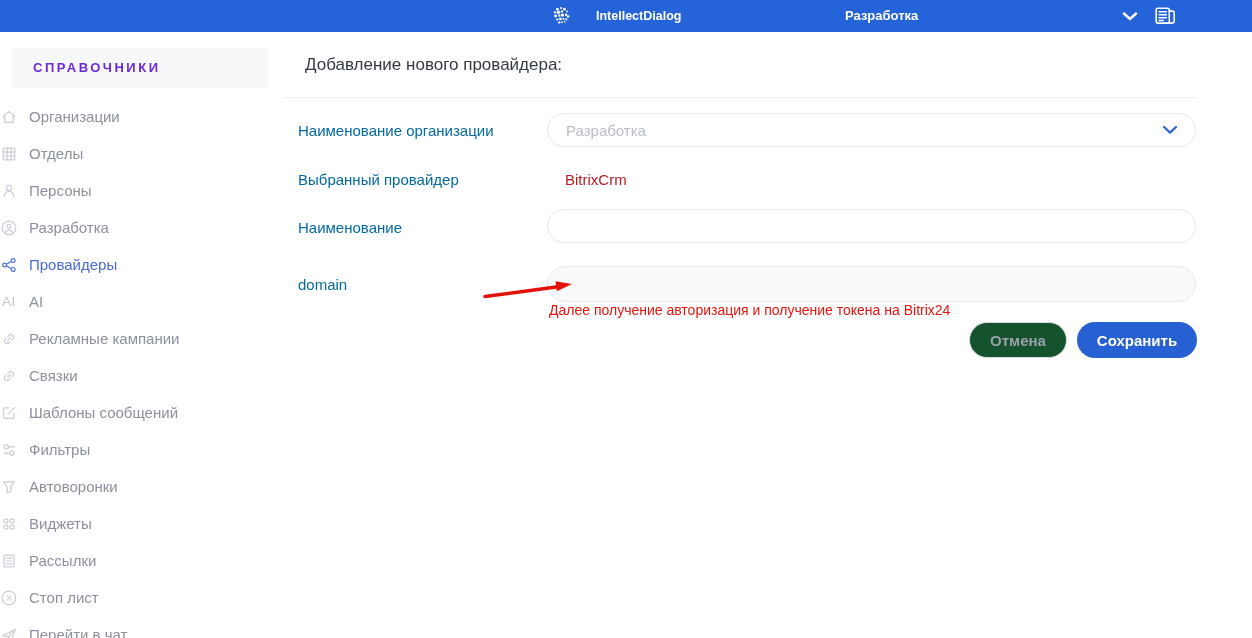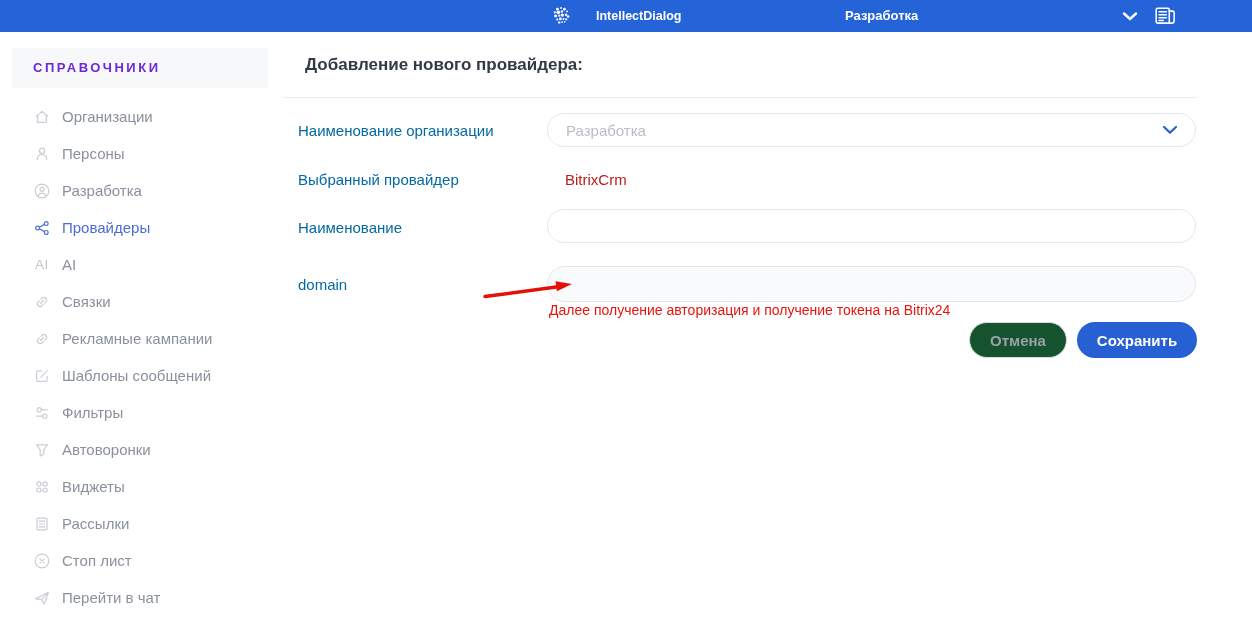--- a/index.html
+++ b/index.html
@@ -13,31 +13,31 @@
   .workspace { position:absolute; left:845px; top:0; height:32px; line-height:32px;
                color:#fff; font-weight:bold; font-size:13px; cursor:pointer; }
   .hdr-chevron { position:absolute; left:1122px; top:12px; cursor:pointer; line-height:0; }
   .hdr-news { position:absolute; left:1154px; top:6px; cursor:pointer; line-height:0; }
 
   
   .sidebar { position:absolute; left:0; top:32px; width:280px; height:606px; background:#fff; overflow:hidden; }
   .sb-title { margin:16px 12px 10px 12px; background:#f7f8fa; height:40px; line-height:40px;
               padding-left:21px; font-size:13px; font-weight:bold; letter-spacing:2.5px;
               color:#6d28d9; border-radius:2px; }
-  .sb-item { height:37px; display:flex; align-items:center; padding-left:33px; cursor:pointer; }
+  .sb-item { height:37px; display:flex; align-items:center; cursor:pointer; }
   .sb-item .ico { width:18px; height:18px; margin-right:11px; color:#c9cdd5; display:flex;
                   align-items:center; justify-content:center; flex:none; }
   .sb-item .ico.txt { font-size:13.5px; color:#c2c6cf; letter-spacing:.5px; }
   .sb-item .lbl { font-size:15px; color:#8b919c; white-space:nowrap; }
   .sb-item.active .lbl { color:#4b6bd6; }
   .sb-item.active .ico { color:#5272d6; }
 
   
   .main { position:absolute; left:280px; top:32px; width:972px; height:606px; background:#fff; }
-  .page-title { position:absolute; left:25px; top:23px; font-size:17px; font-weight:bold; color:#333a45; }
+  .page-title { position:absolute; left:25px; top:23px; font-size:17px; font-weight:normal; color:#333a45; }
   .divider { position:absolute; left:3px; top:65px; width:914px; height:1px; background:#ededf0; }
 
   .frow { position:absolute; left:0; width:917px; }
   .frow .flabel { position:absolute; left:18px; top:50%; transform:translateY(-50%);
                   font-size:15px; color:#0369a1; white-space:nowrap;text-align:center; }
   .field { position:absolute; left:267px; top:0; }
 
   .row-org   { top:81px;  height:34px; }
   .row-prov  { top:130px; height:34px; }
   .row-name  { top:177px; height:36px; }
@@ -118,20 +118,29 @@
   <div class="sb-item">
     <span class="ico">
       <svg width="18" height="18" viewBox="0 0 18 18" fill="none" stroke="currentColor" stroke-width="1.2" stroke-linecap="round" stroke-linejoin="round">
         <path d="M3.2 8.4 L9 3.4 L14.8 8.4"></path>
           <path d="M4.7 7.2 V14.3 H13.3 V7.2"></path>
       </svg>
       </span>
     <span class="lbl">Организации</span>
   </div>
 
+  <div class="sb-item">
+    <span class="ico">
+      <svg width="18" height="18" viewBox="0 0 18 18" fill="none" stroke="currentColor" stroke-width="1.2">
+        <rect x="3.2" y="3.2" width="11.6" height="11.6" rx="1"></rect>
+        <path d="M3.2 7.1 H14.8 M3.2 11 H14.8 M7.1 3.2 V14.8 M11 3.2 V14.8"></path>
+      </svg>
+      </span>
+    <span class="lbl">Отделы</span>
+  </div>
 
   <div class="sb-item">
     <span class="ico">
       <svg width="18" height="18" viewBox="0 0 18 18" fill="none" stroke="currentColor" stroke-width="1.2" stroke-linecap="round">
         <circle cx="9" cy="5.8" r="2.6"></circle>
           <path d="M4.3 14.6 C4.3 10.9 6.3 9.5 9 9.5 C11.7 9.5 13.7 10.9 13.7 14.6"></path>
       </svg>
       </span>
     <span class="lbl">Персоны</span>
   </div>
@@ -165,32 +174,32 @@
   </div>
 
   <div class="sb-item">
     <span class="ico">
       <svg width="18" height="18" viewBox="0 0 18 18" fill="none" stroke="currentColor" stroke-width="1.2" stroke-linecap="round">
         <g transform="rotate(-45 9 9)">
           <path d="M7.9 6.3 H6.4 a2.7 2.7 0 0 0 0 5.4 H7.9 M10.1 6.3 H11.6 a2.7 2.7 0 0 1 0 5.4 H10.1 M6.9 9 H11.1"></path>
         </g>
       </svg>
       </span>
-    <span class="lbl">Связки</span>
+    <span class="lbl">Рекламные кампании</span>
   </div>
 
   <div class="sb-item">
     <span class="ico">
       <svg width="18" height="18" viewBox="0 0 18 18" fill="none" stroke="currentColor" stroke-width="1.2" stroke-linecap="round">
         <g transform="rotate(-45 9 9)">
           <path d="M7.9 6.3 H6.4 a2.7 2.7 0 0 0 0 5.4 H7.9 M10.1 6.3 H11.6 a2.7 2.7 0 0 1 0 5.4 H10.1 M6.9 9 H11.1"></path>
         </g>
       </svg>
       </span>
-    <span class="lbl">Рекламные кампании</span>
+    <span class="lbl">Связки</span>
   </div>
 
   <div class="sb-item">
     <span class="ico">
       <svg width="18" height="18" viewBox="0 0 18 18" fill="none" stroke="currentColor" stroke-width="1.2" stroke-linecap="round" stroke-linejoin="round">
         <path d="M14.1 9.3 V13.3 a1 1 0 0 1 -1 1 H4.7 a1 1 0 0 1 -1 -1 V4.9 a1 1 0 0 1 1 -1 H8.7"></path>
         <path d="M7.9 10.2 L14.4 3.7"></path>
       </svg>
       </span>
     <span class="lbl">Шаблоны сообщений</span>

